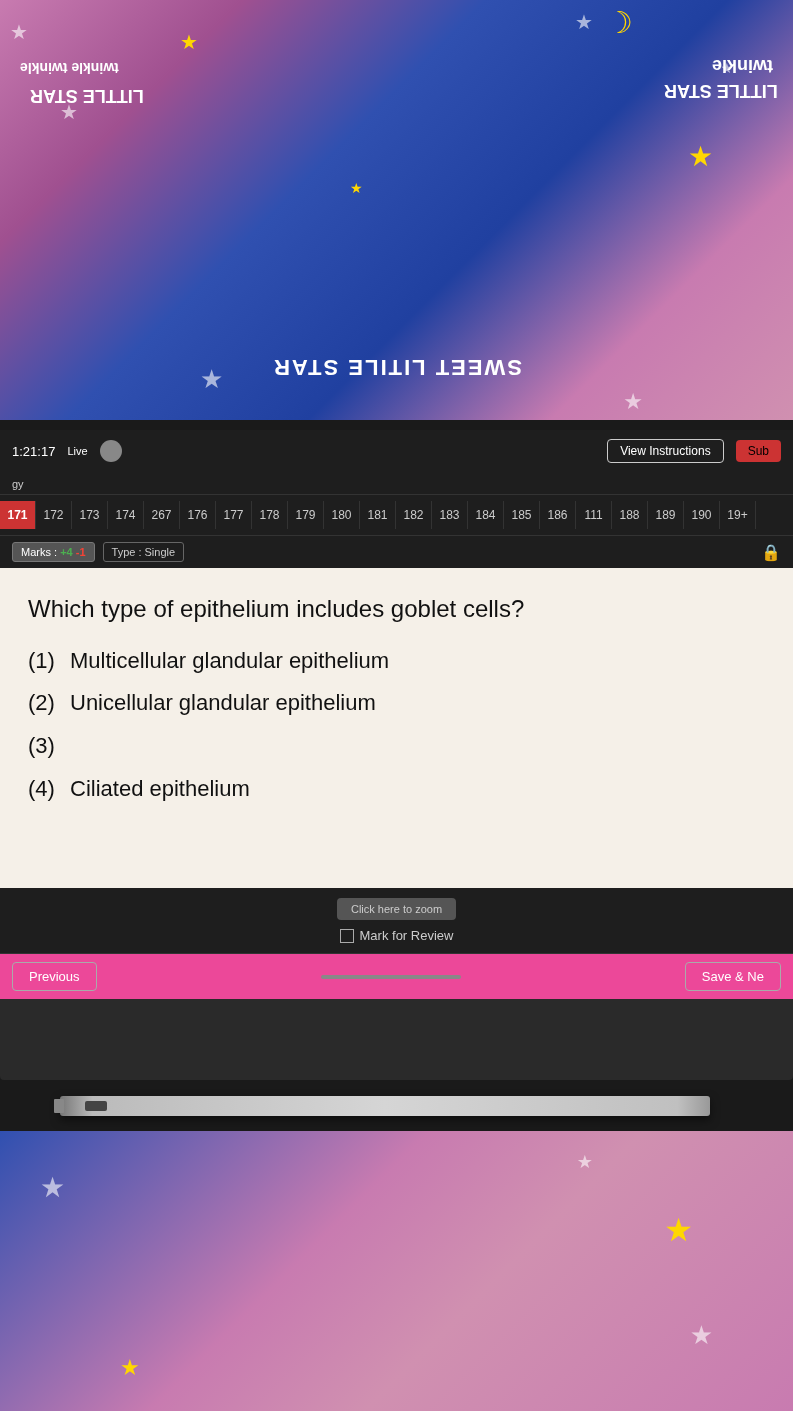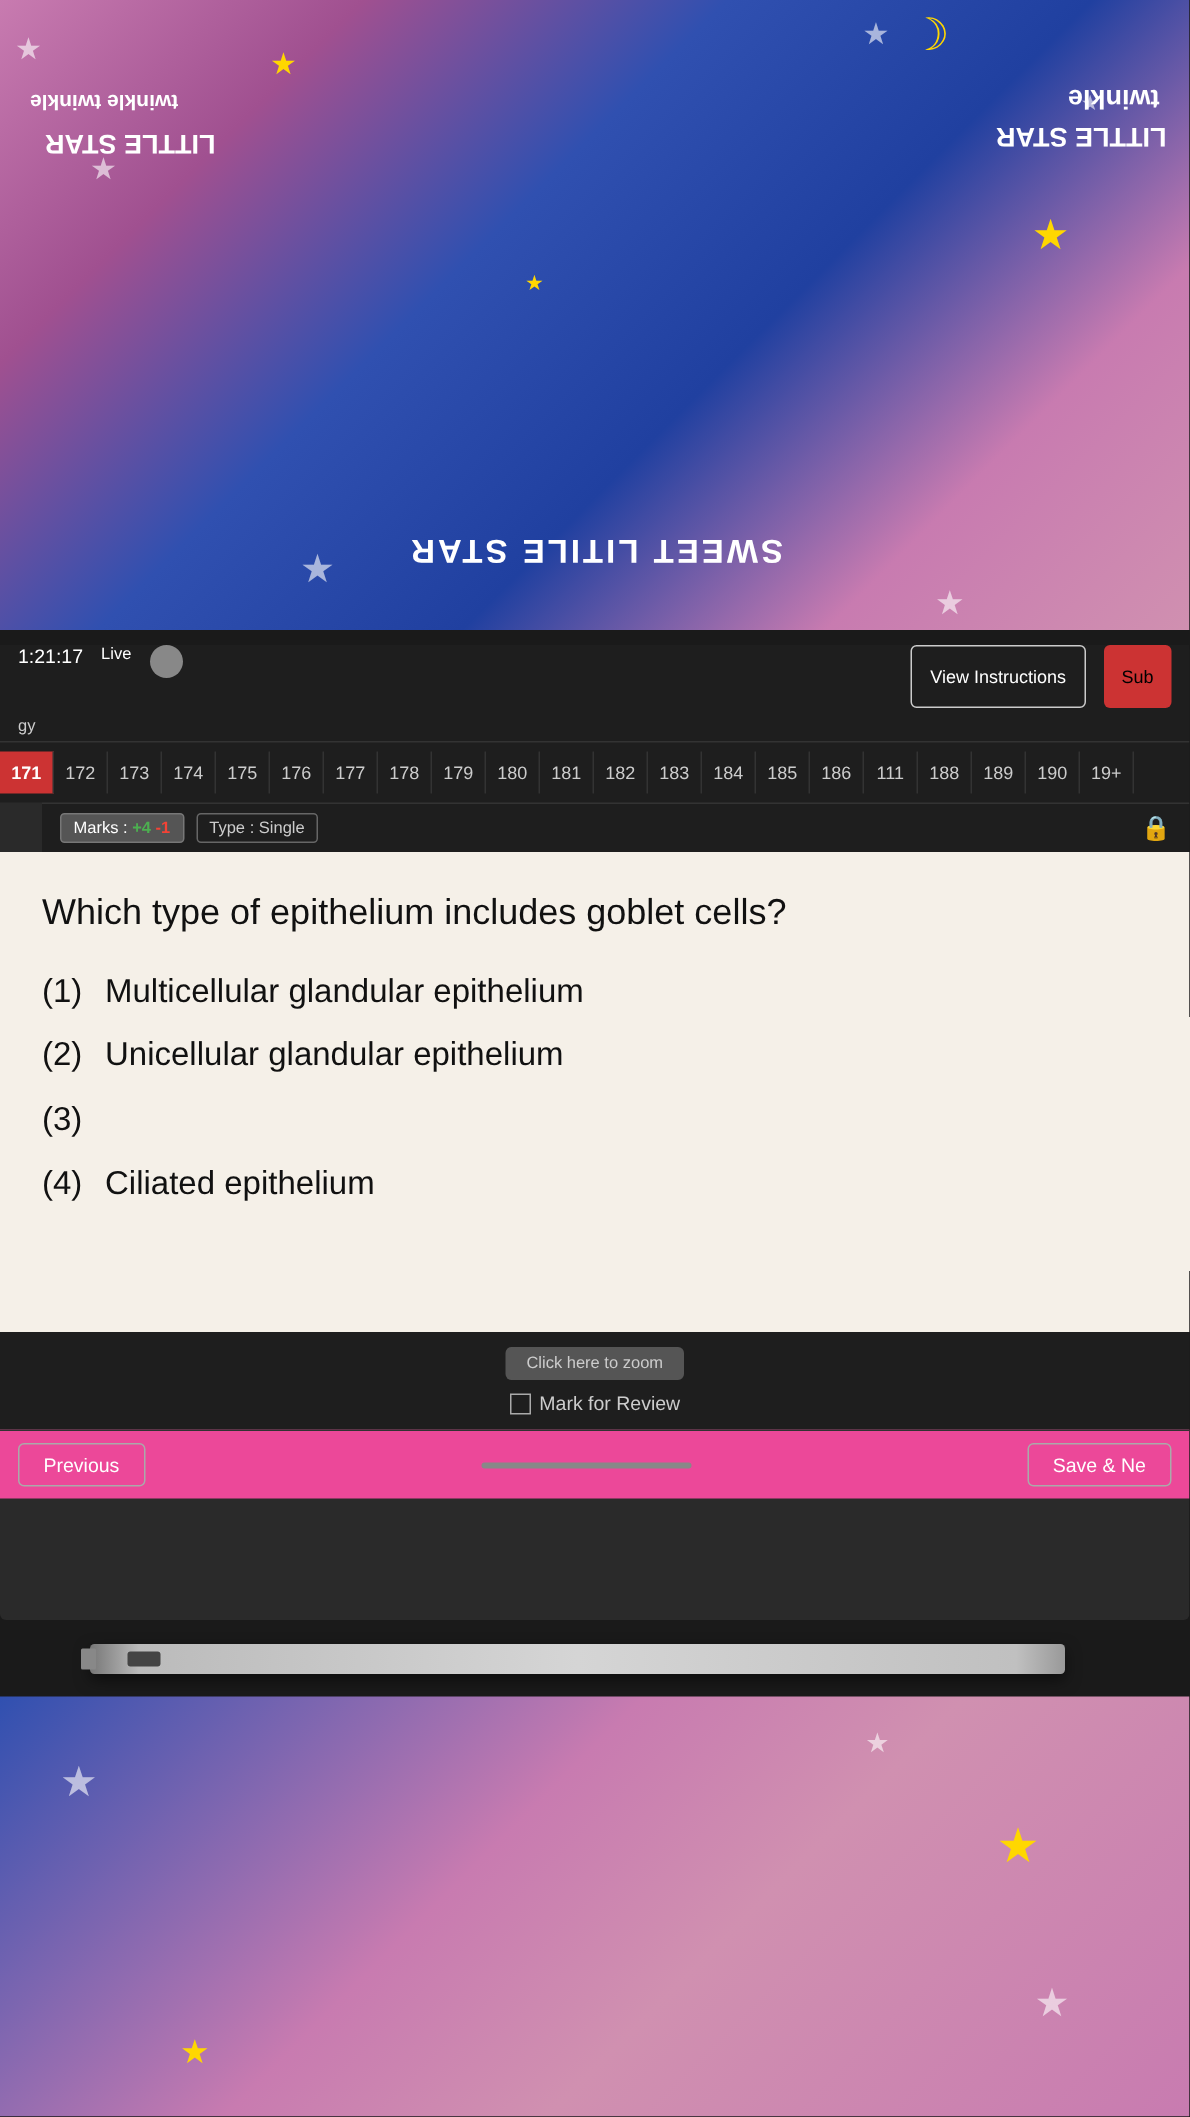--- a/index.html
+++ b/index.html
@@ -30,20 +30,21 @@
       height: 650px;
       background: #2a2a2a;
       border-radius: 4px;
     }
 
     
     .app-topbar {
       background: #1e1e1e;
       height: 42px;
       display: flex;
+      align-items: center;
       padding: 0 12px;
       gap: 12px;
     }
 
     .time-display {
       color: white;
       font-size: 13px;
       font-weight: 500;
     }
 
@@ -113,21 +114,20 @@
     }
 
     
     .marks-type-row {
       background: #1e1e1e;
       padding: 6px 12px;
       display: flex;
       align-items: center;
       gap: 8px;
       border-top: 1px solid #333;
-      margin-left: 28px;
     }
 
     .marks-badge {
       background: #555;
       color: white;
       font-size: 11px;
       padding: 3px 8px;
       border-radius: 3px;
       border: 1px solid #777;
     }
@@ -346,21 +346,21 @@
 
   <div style="background:#1e1e1e; padding:2px 12px;">
     <span class="category-label">gy</span>
   </div>
 
   <div class="question-numbers-row">
     <div class="q-number active">171</div>
     <div class="q-number">172</div>
     <div class="q-number">173</div>
     <div class="q-number">174</div>
-    <div class="q-number">175</div>
+    <div class="q-number">267</div>
     <div class="q-number">176</div>
     <div class="q-number">177</div>
     <div class="q-number">178</div>
     <div class="q-number">179</div>
     <div class="q-number">180</div>
     <div class="q-number">181</div>
     <div class="q-number">182</div>
     <div class="q-number">183</div>
     <div class="q-number">184</div>
     <div class="q-number">185</div>

